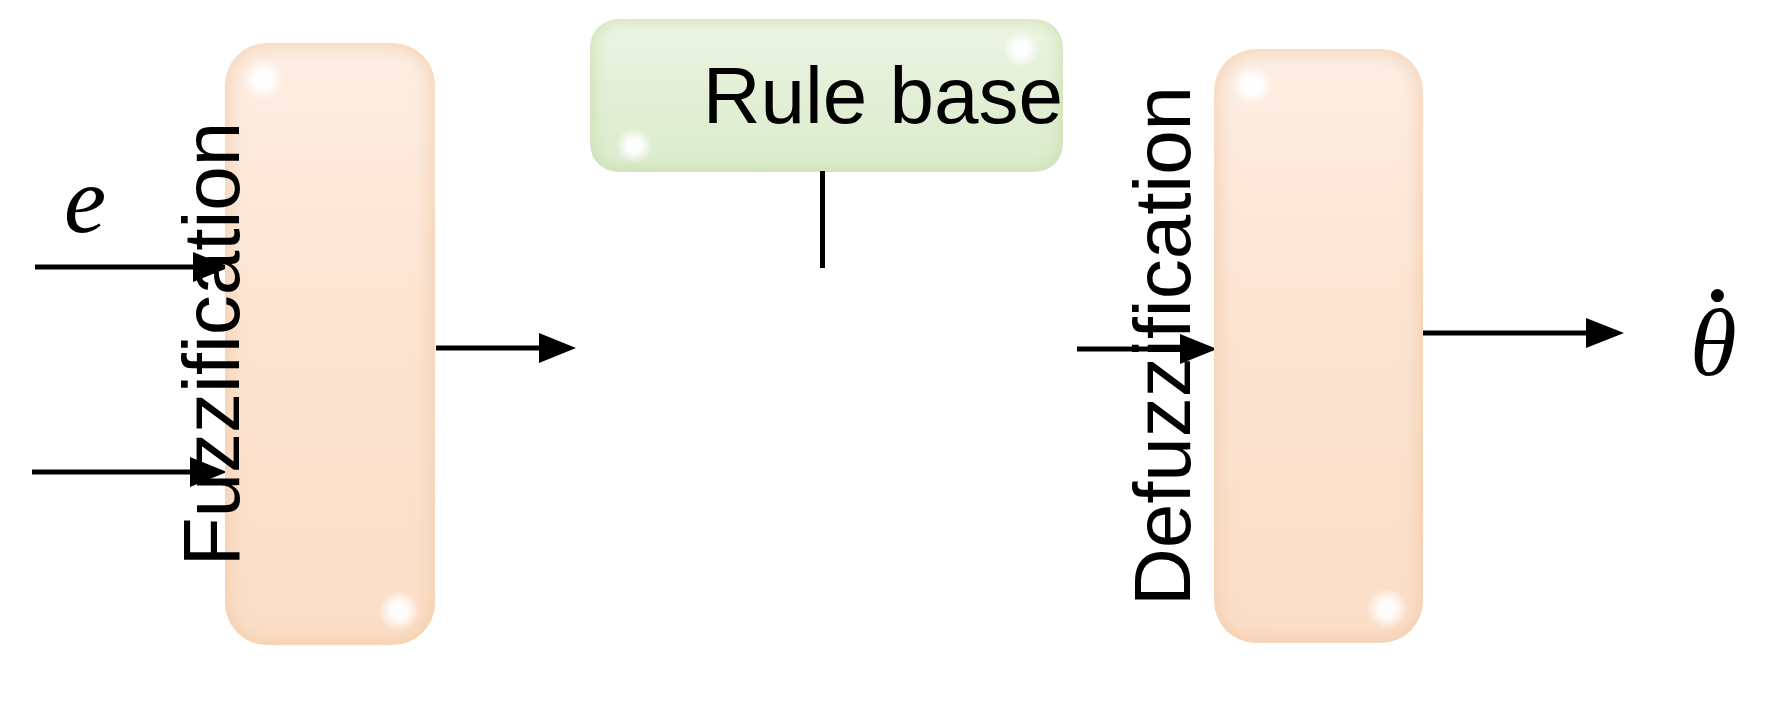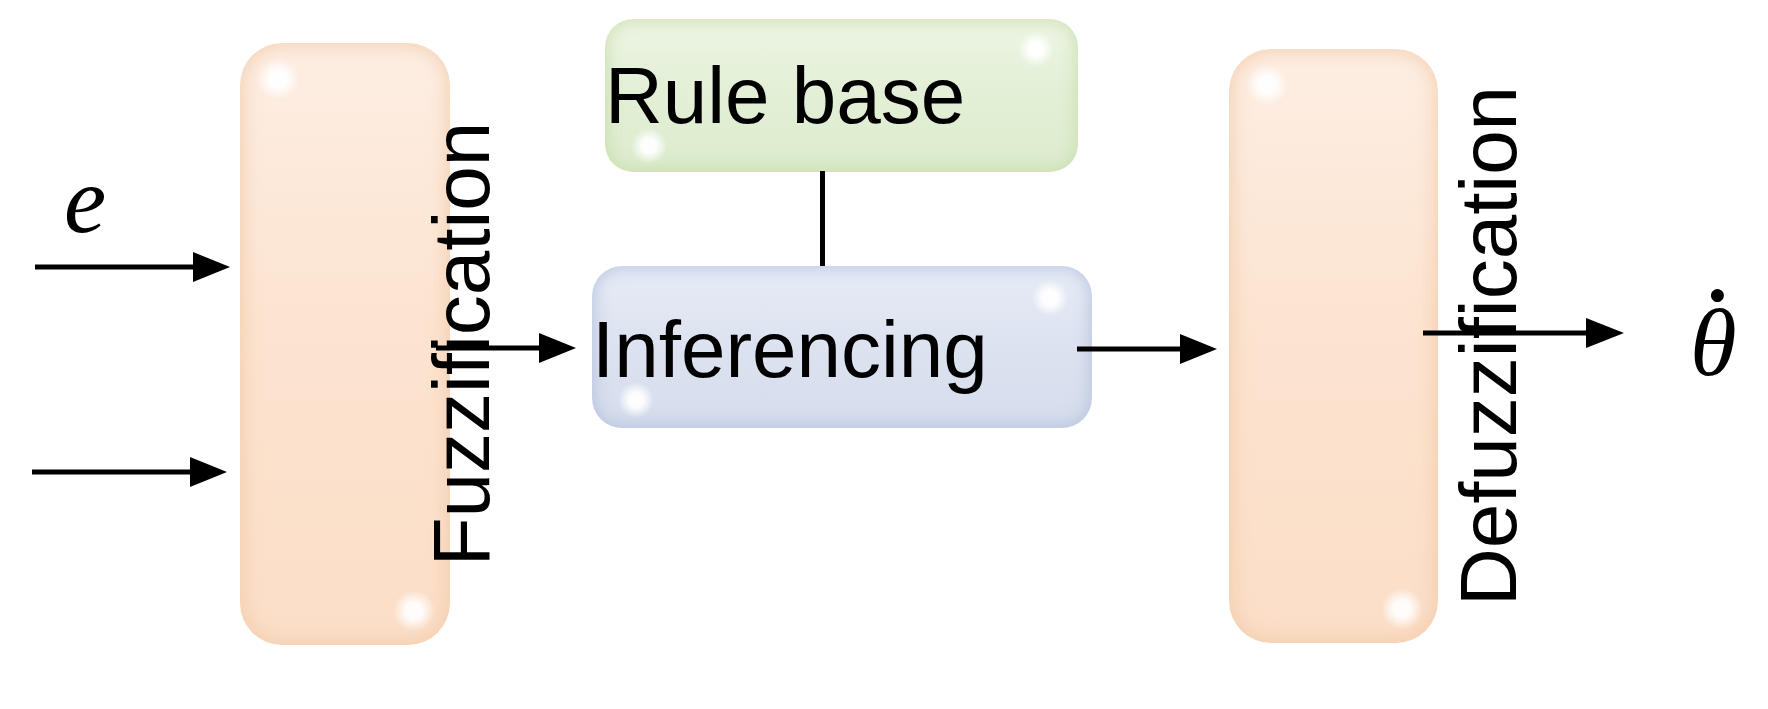--- a/index.html
+++ b/index.html
@@ -1,23 +1,22 @@
 <!DOCTYPE html>
 <html><head>
 <meta charset="utf-8">
 <style>
   html,body{margin:0;padding:0;background:#ffffff;}
   .canvas{
     position:relative; width:1768px; height:709px; background:#ffffff;
     overflow:hidden; font-family:"Liberation Sans", sans-serif;
   }
   .block{
-    position:absolute; display:flex; align-items:center; justify-content:flex-start;
+    position:absolute; display:flex; align-items:center; justify-content:flex-end;
     color:#000;
-    margin-left:15px;
   }
   .block-label{
     font-family:"Liberation Sans", sans-serif;
     font-size:80px; line-height:1; color:#000; white-space:nowrap;
   }
   .vlabel{ transform:rotate(-90deg); }
   .peach{
     border-radius:42px;
     background:
       radial-gradient(circle 30px at 38px 36px, rgba(255,255,255,.97) 0 8px, rgba(255,255,255,0) 70%),
@@ -81,23 +80,20 @@
   <div class="block peach" id="fuzzification">
     <span class="block-label vlabel">Fuzzification</span>
   </div>
 
   <div class="block green" id="rule-base">
     <span class="block-label">Rule base</span>
   </div>
 
   <div class="connector"></div>
 
-  <div class="block blue" id="inferencing">
-    <span class="block-label">Inferencing</span>
-  </div>
 
   <svg class="arrow" style="left:436px; top:328px;" width="141" height="40" viewBox="0 0 141 40">
     <line x1="0" y1="20" x2="106" y2="20" stroke="#000" stroke-width="5"></line>
     <polygon points="103,5 140,20 103,35" fill="#000"></polygon>
   </svg>
 
   <svg class="arrow" style="left:1077px; top:329px;" width="141" height="40" viewBox="0 0 141 40">
     <line x1="0" y1="20" x2="106" y2="20" stroke="#000" stroke-width="5"></line>
     <polygon points="103,5 140,20 103,35" fill="#000"></polygon>
   </svg>

